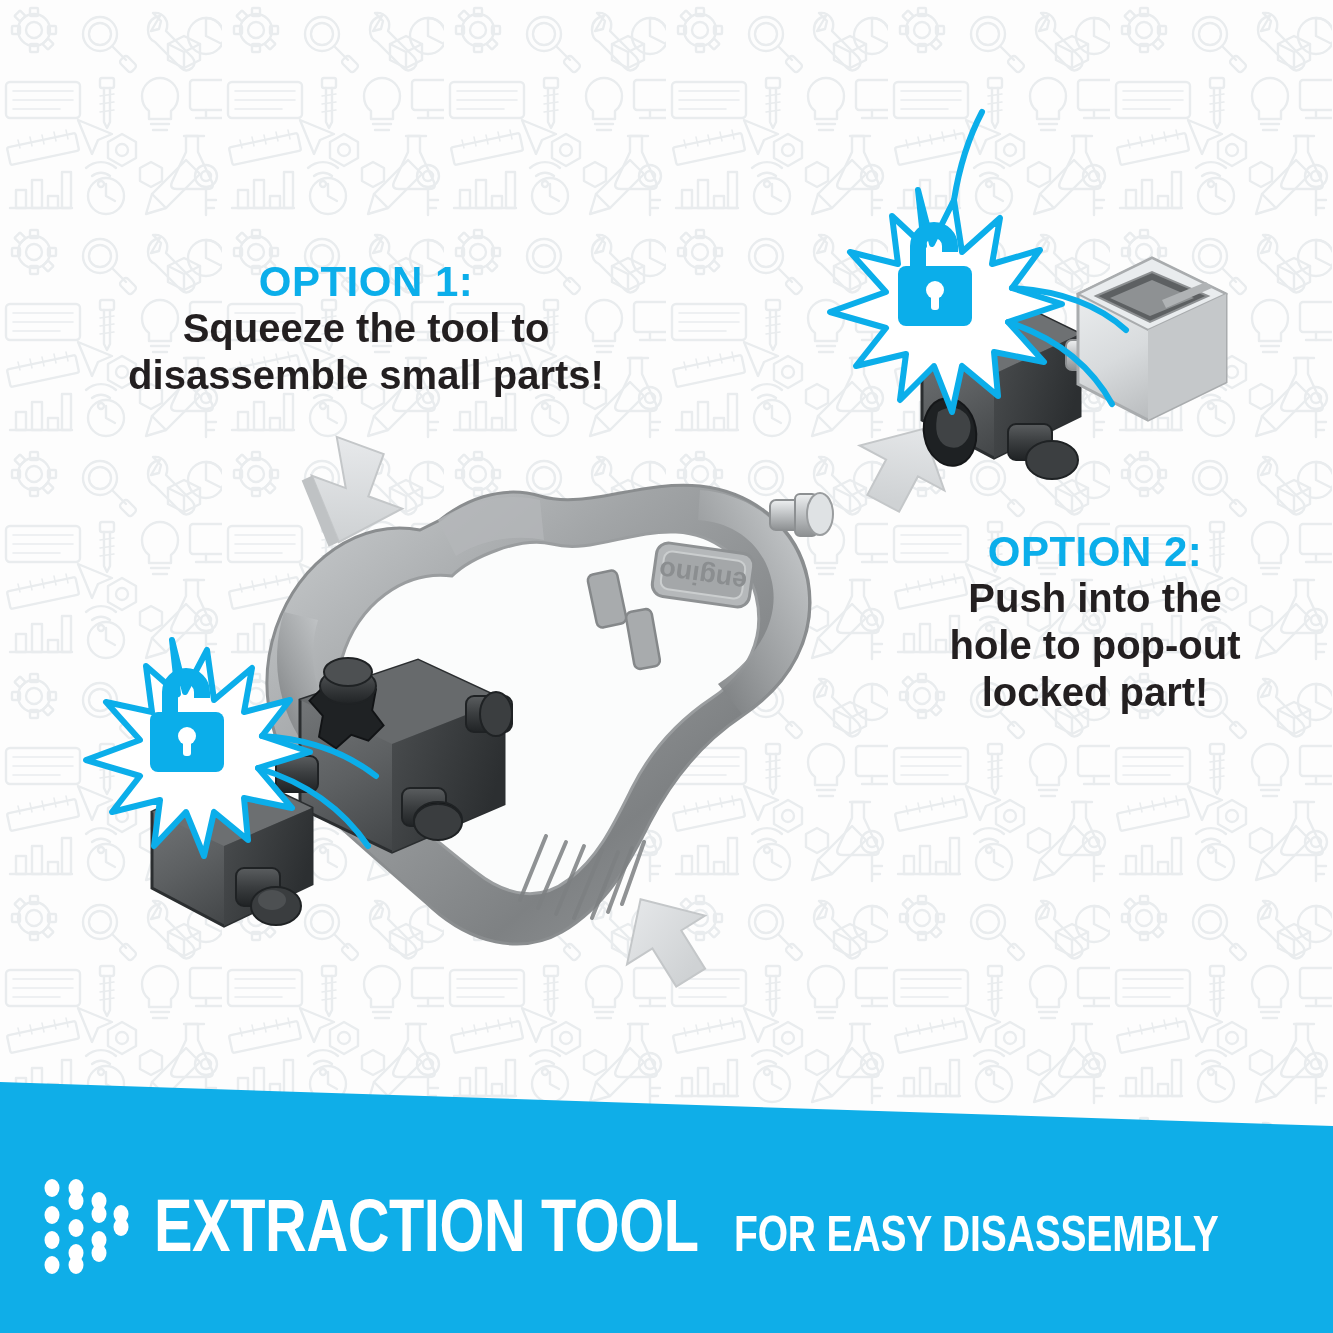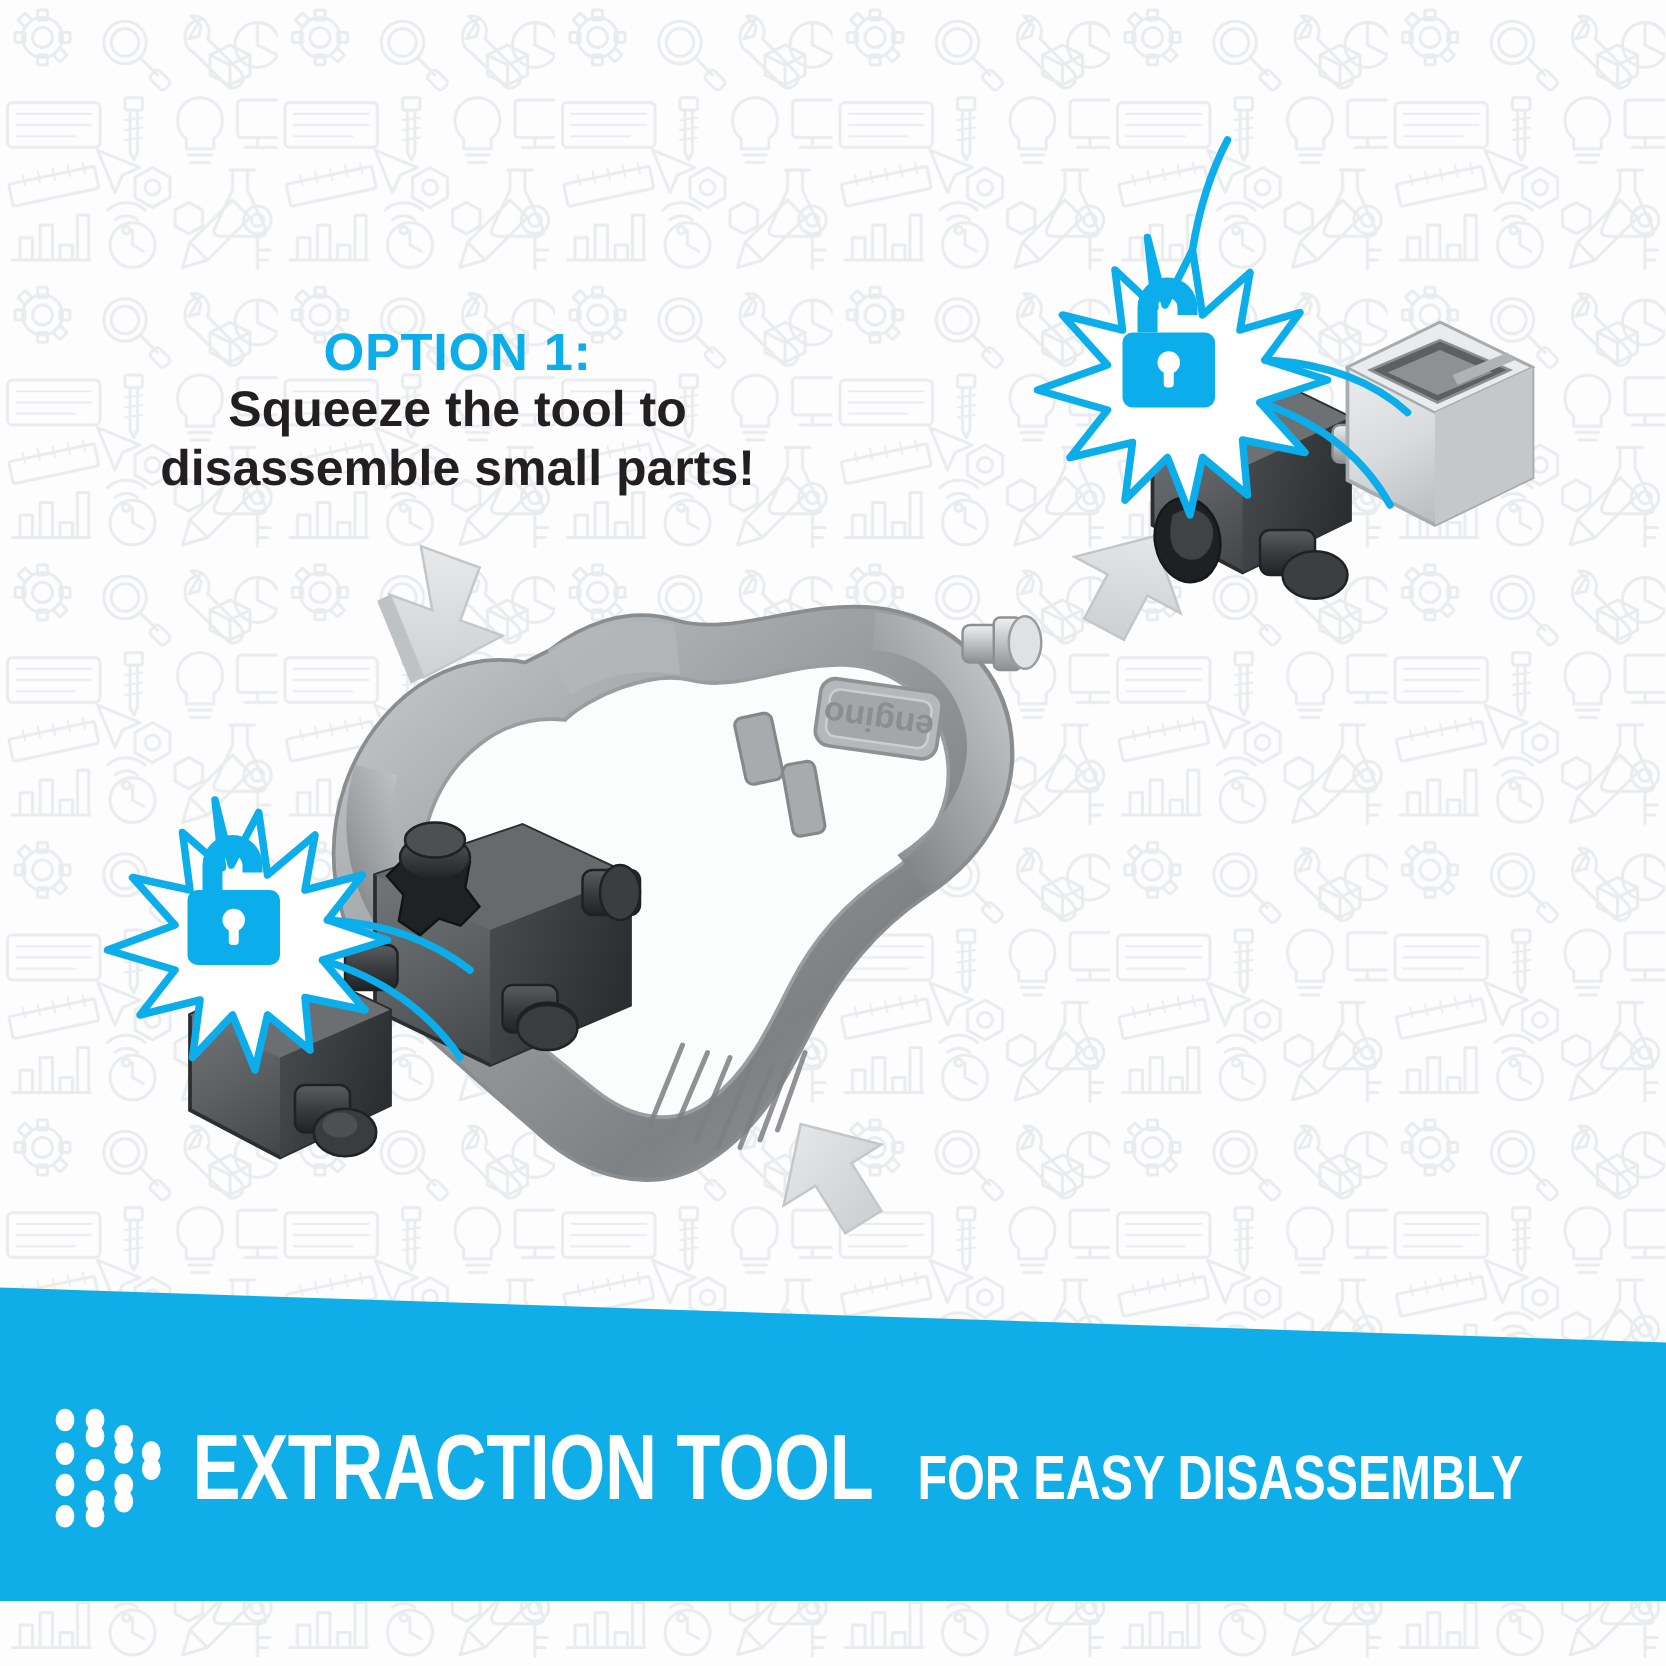--- a/index.html
+++ b/index.html
@@ -40,21 +40,21 @@
     line-height:1.17;
     white-space:pre-line;
   }
 
   #option1-block { left:96px; top:258px; width:540px; }
   #option2-block { left:905px; top:528px; width:380px; }
 
   
   #bottom-banner {
     position:absolute;
-    left:0; top:1008px;
+    left:0; top:1060px;
     width:1164px; height:273px;
     z-index:60;
   }
   #bottom-banner .banner-shape {
     position:absolute; inset:0;
     width:1333px; height:273px;
   }
   #banner-content {
     position:absolute;
     left:0; top:0;
@@ -425,20 +425,26 @@
       </g>
     </svg>
   </div>
 
   <div class="text-block" id="option1-block">
     <div class="opt-head" style="color:#0BAEEA;">OPTION 1:</div>
     <div class="opt-body">Squeeze the tool to
 disassemble small parts!</div>
   </div>
 
+  <div class="text-block" id="option2-block">
+    <div class="opt-head" style="color:#0BAEEA;">OPTION 2:</div>
+    <div class="opt-body">Push into the
+hole to pop-out
+locked part!</div>
+  </div>
 
   <div id="bottom-banner">
     <svg class="banner-shape" viewBox="0 0 1333 273" xmlns="http://www.w3.org/2000/svg">
       <polygon points="0,22 1333,66 1333,273 0,273" fill="#0FAEE8"></polygon>
     </svg>
 
     <div id="banner-content">
 
       <svg id="brand-dots" viewBox="0 0 90 98" xmlns="http://www.w3.org/2000/svg">
         <g fill="#ffffff">

